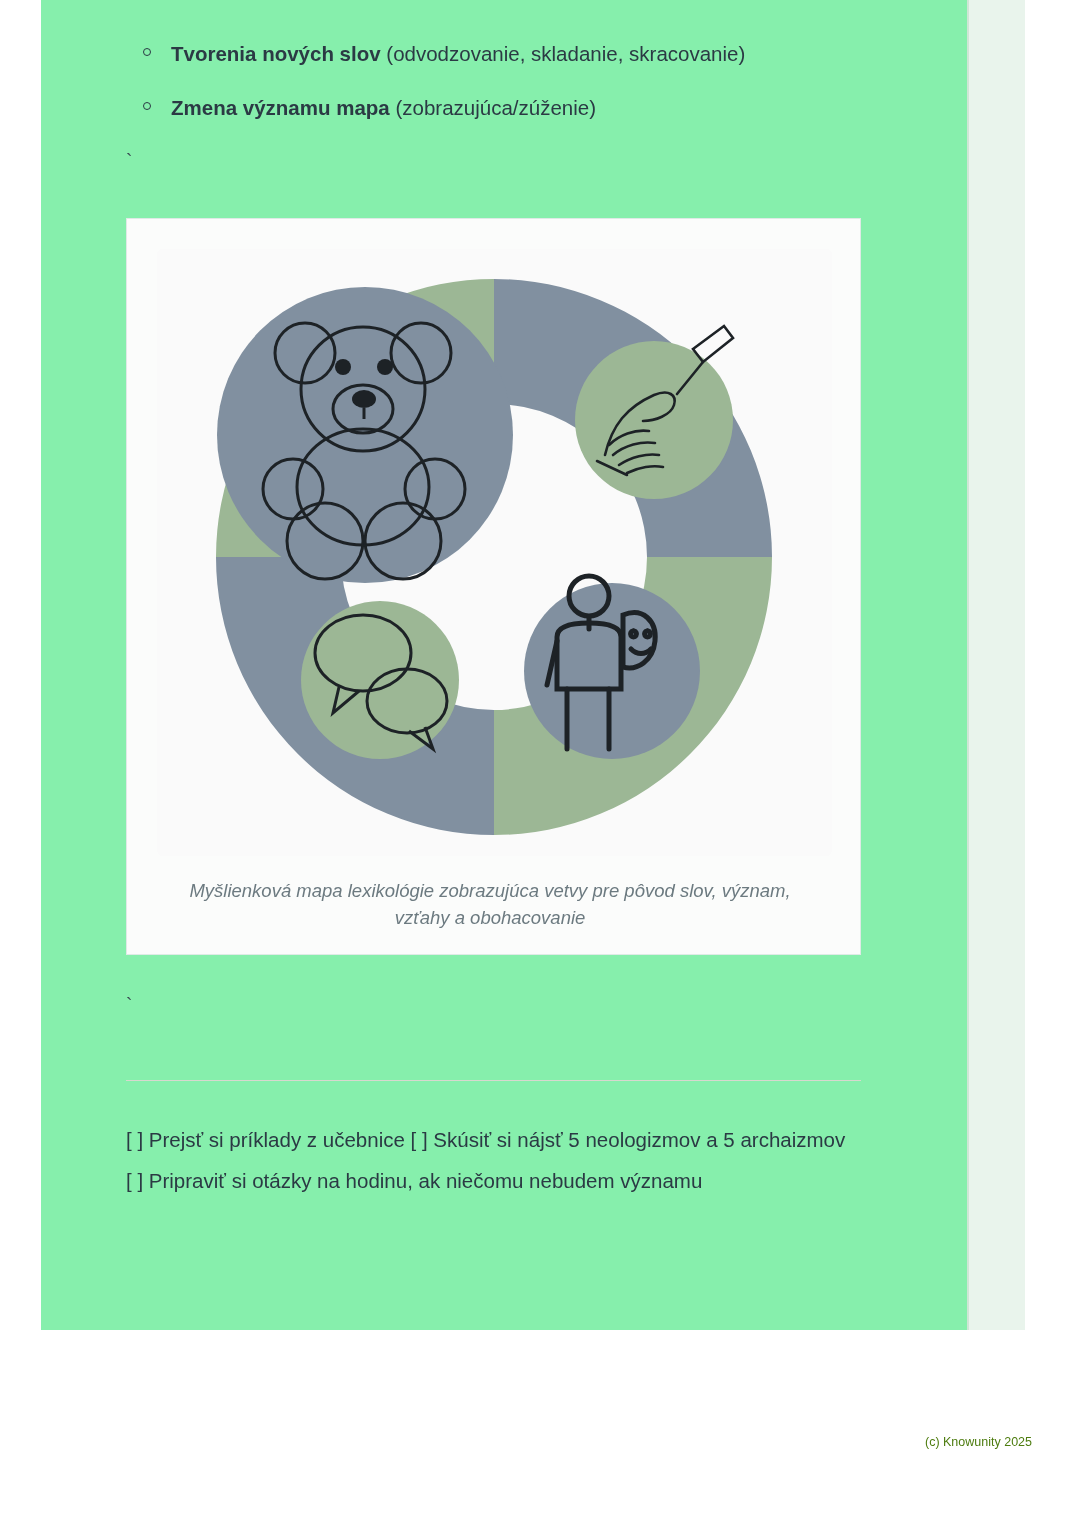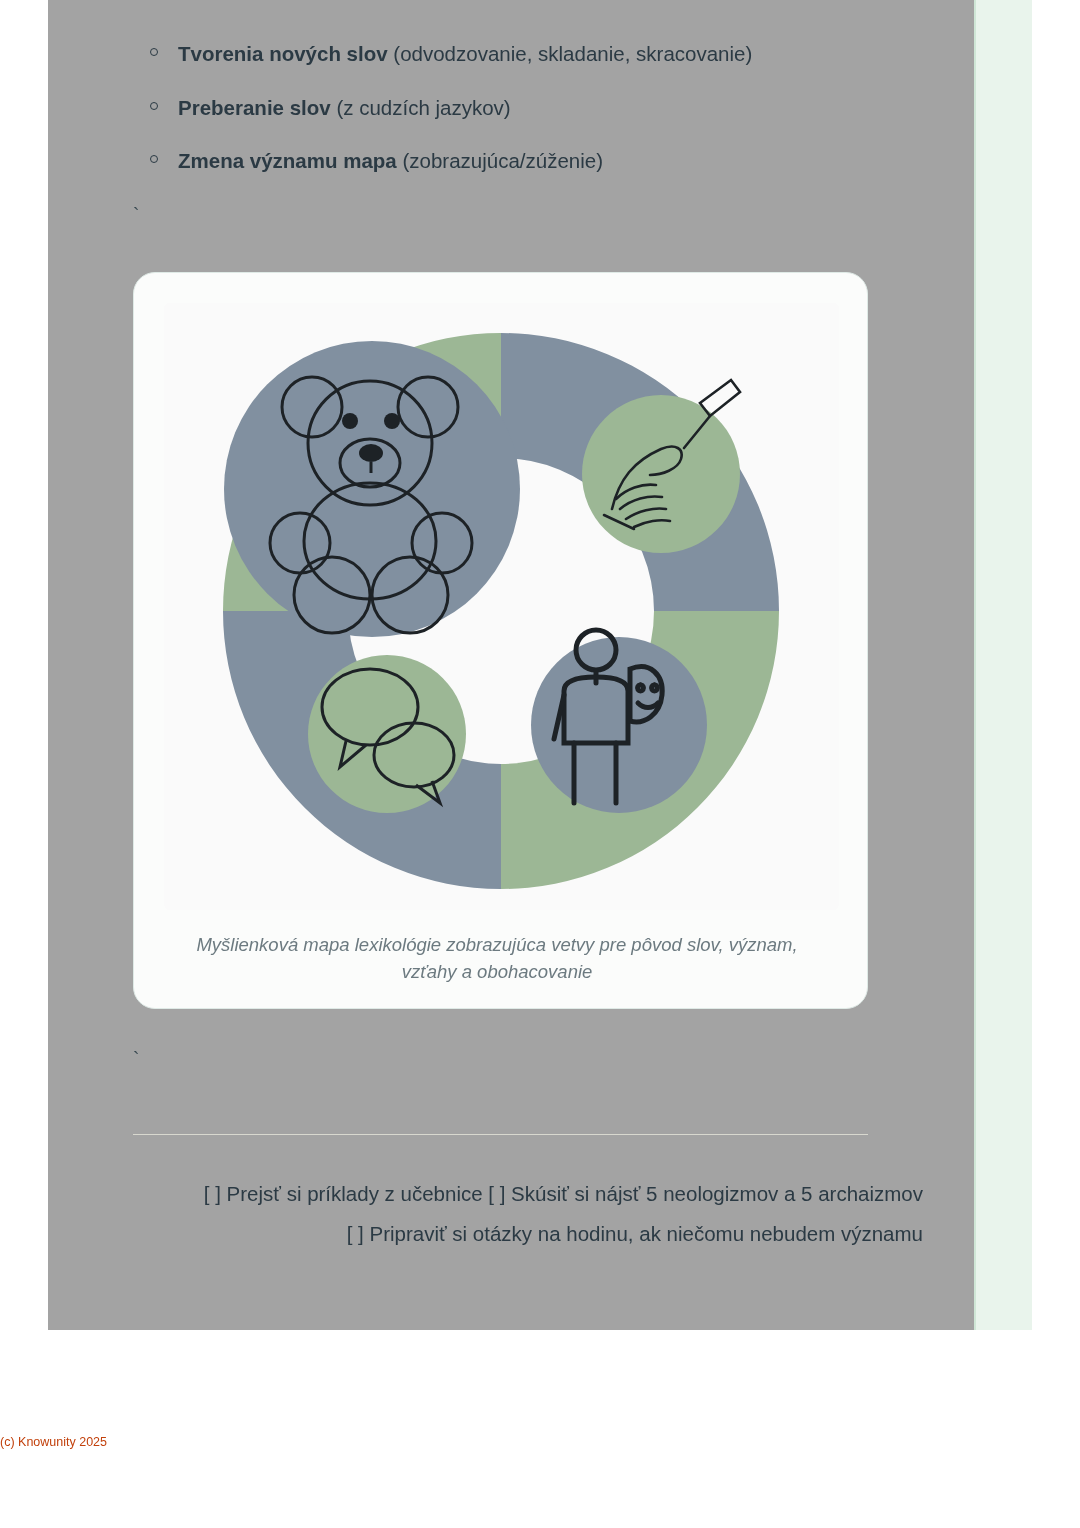--- a/index.html
+++ b/index.html
@@ -12,25 +12,25 @@
     height: 1528px;
     position: relative;
     font-family: "Liberation Sans", sans-serif;
     color: #2f3a3f;
     overflow: hidden;
   }
 
   
   .page {
     position: absolute;
-    left: 48px;
+    left: 41px;
     top: 0;
     width: 984px;
     height: 1330px;
-    background: #a3a3a3;
+    background: #86efac;
     box-sizing: border-box;
   }
   
   .accent-stripe {
     position: absolute;
     right: 0;
     top: 0;
     width: 56px;
     height: 1330px;
     background: #e9f4ec;
@@ -82,21 +82,21 @@
   }
   .backtick-1 { margin-top: 30px; }
   .backtick-2 { margin-top: 40px; }
 
   
   .figure-card {
     margin: 48px 0 0 45px;
     width: 735px;
     box-sizing: border-box;
     border: 1px solid #dfeae6;
-    border-radius: 22px;
+    border-radius: 0;
     background: #fbfcfb;
     padding: 30px 37px 22px 30px;
   }
   .figure-inner {
     width: 675px;
     height: 607px;
     background: #fafafa;
     border-radius: 6px;
     position: relative;
     overflow: hidden;
@@ -123,48 +123,44 @@
   
   .checklist {
     margin: 44px 0 0 45px;
     width: 790px;
   }
   .checklist p {
     margin: 0 0 11px 0;
     font-size: 20.5px;
     line-height: 1.45;
     color: #2b3a44;
-    text-align: right;
   }
 
   .footer-note {
     position: absolute;
     left: 0;
     top: 1435px;
     width: 1032px;
+    text-align: right;
     font-size: 12.5px;
-    color: #c2410c;
+    color: #4d7c0f;
   }
 </style>
 </head>
 <body>
 
 <div class="page">
   <div class="accent-stripe"></div>
 
   <div class="content">
 
     <ul class="bullets">
       <li>
         <span class="marker"></span>
         <b>Tvorenia nových slov</b><span class="rest"> (odvodzovanie, skladanie, skracovanie)</span>
-      </li>
-      <li>
-        <span class="marker"></span>
-        <b>Preberanie slov</b><span class="rest"> (z cudzích jazykov)</span>
       </li>
       <li>
         <span class="marker"></span>
         <b>Zmena významu mapa</b><span class="rest"> (zobrazujúca/zúženie)</span>
       </li>
     </ul>
 
     <div class="backtick backtick-1">`</div>
 
     <div class="figure-card">

